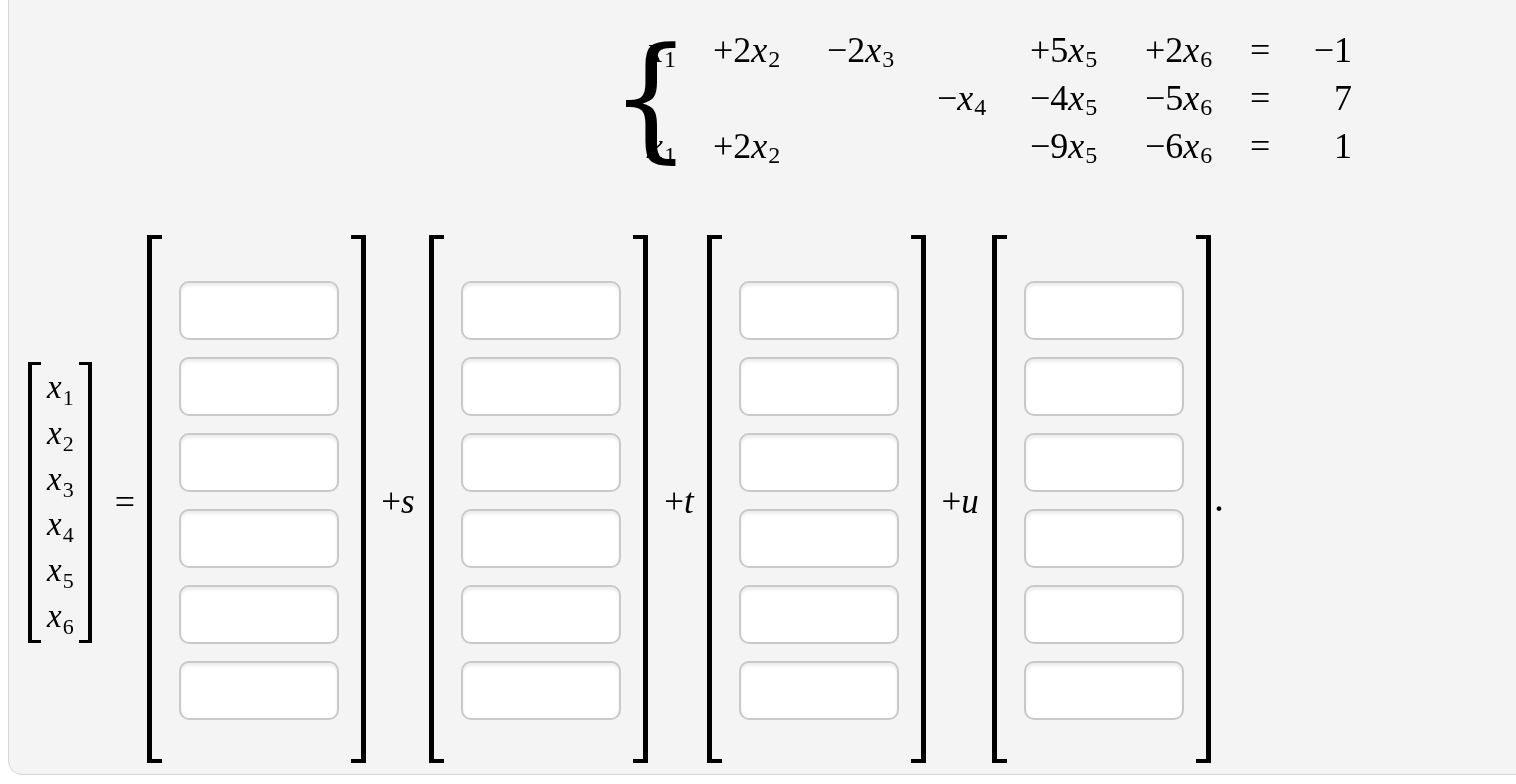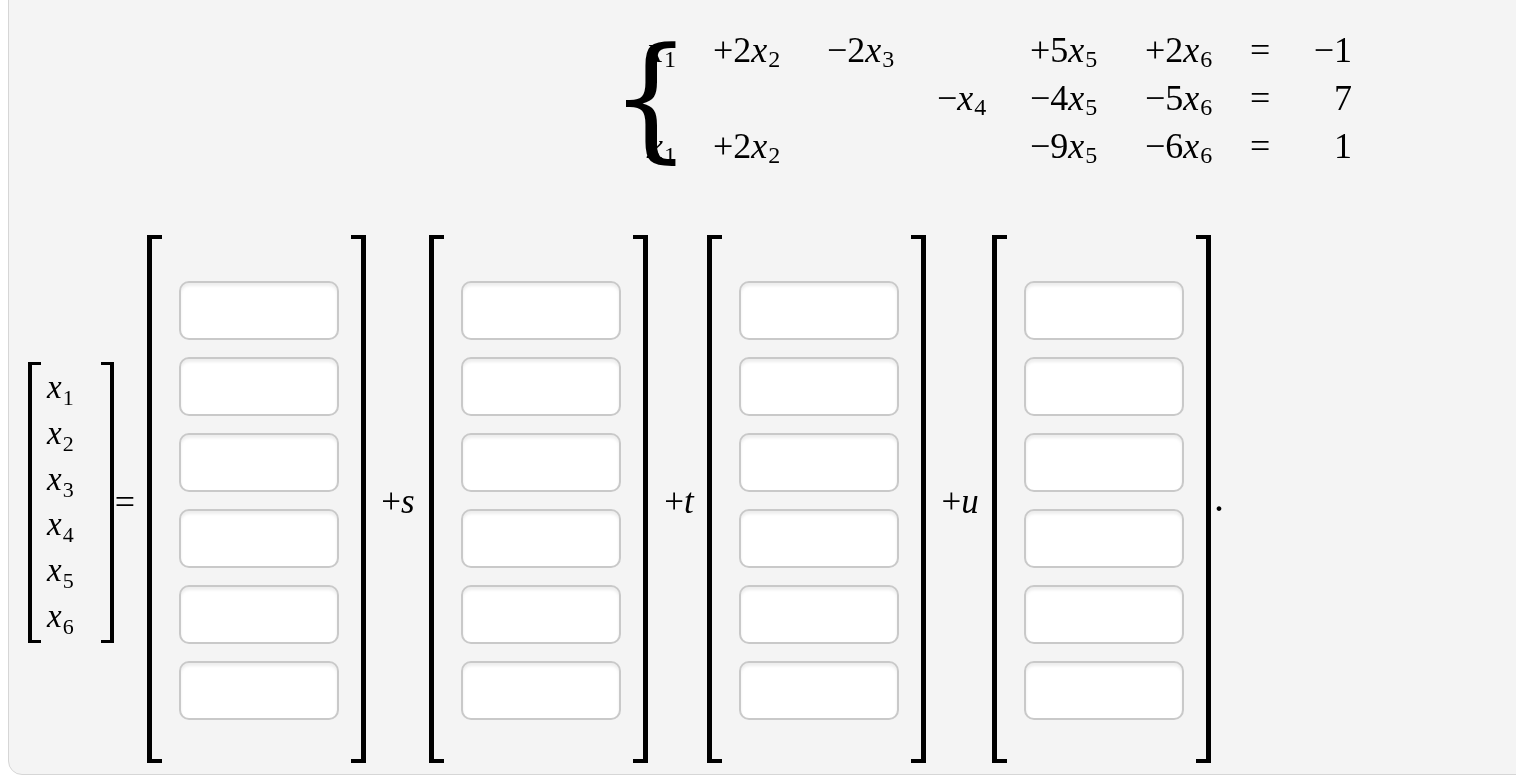--- a/index.html
+++ b/index.html
@@ -78,21 +78,21 @@
     border-top: 4px solid #000;
     border-bottom: 4px solid #000;
   }
   .bracket-lg::after {
     right: 0; width: 15px;
     border-right: 5px solid #000;
     border-top: 4px solid #000;
     border-bottom: 4px solid #000;
   }
   
-  .xvec { left: 28px; top: 362px; width: 86px; height: 281px; }
+  .xvec { left: 28px; top: 362px; width: 64px; height: 281px; }
   .xvec-items {
     position: absolute;
     left: 19px; top: 5px; right: 0; bottom: 3px;
     display: flex;
     flex-direction: column;
     justify-content: space-between;
     font-size: 33px;
   }
   .xvec-items .entry { line-height: 40px; }
   .xvec-items .sub { font-size: 22px; top: 7px; }

